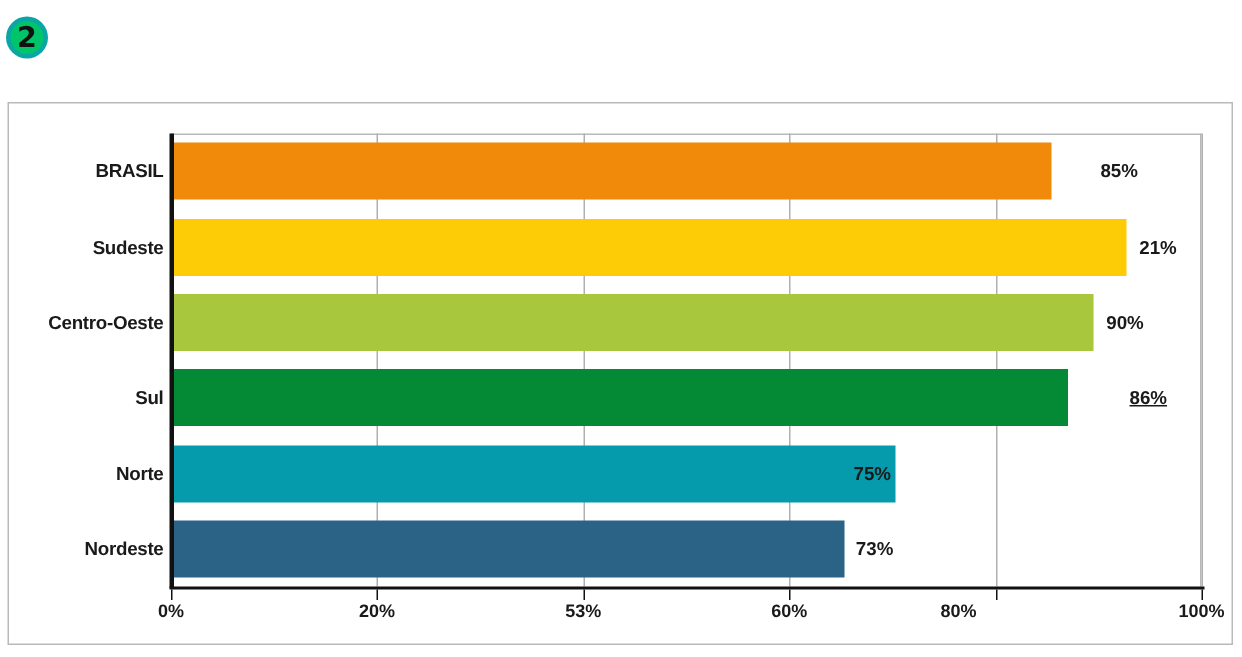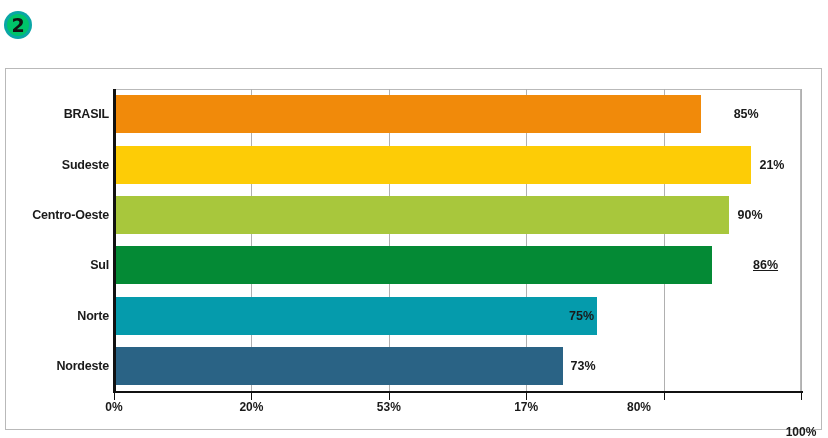--- a/index.html
+++ b/index.html
@@ -254,18 +254,18 @@
       <div class="tick" style="left: 137.4px;"></div>
       <div class="tick" style="left: 274.8px;"></div>
       <div class="tick" style="left: 412.2px;"></div>
       <div class="tick" style="left: 549.6px;"></div>
       <div class="tick" style="left: 687px;"></div>
     </div>
   <div class="tick-labels" id="ticklabels">
       <div class="tick-label" style="left: 0px;">0%</div>
       <div class="tick-label" style="left: 137.4px;">20%</div>
       <div class="tick-label" style="left: 274.8px;">53%</div>
-      <div class="tick-label" style="left: 412.2px;">17%</div>
+      <div class="tick-label" style="left: 412.2px;">60%</div>
       <div class="tick-label" style="left: 525px;">80%</div>
-      <div class="tick-label" style="left: 687px; margin-top: 25px;">100%</div>
+      <div class="tick-label" style="left: 687px;">100%</div>
     </div>
 
 </div>
 
 </body></html>

